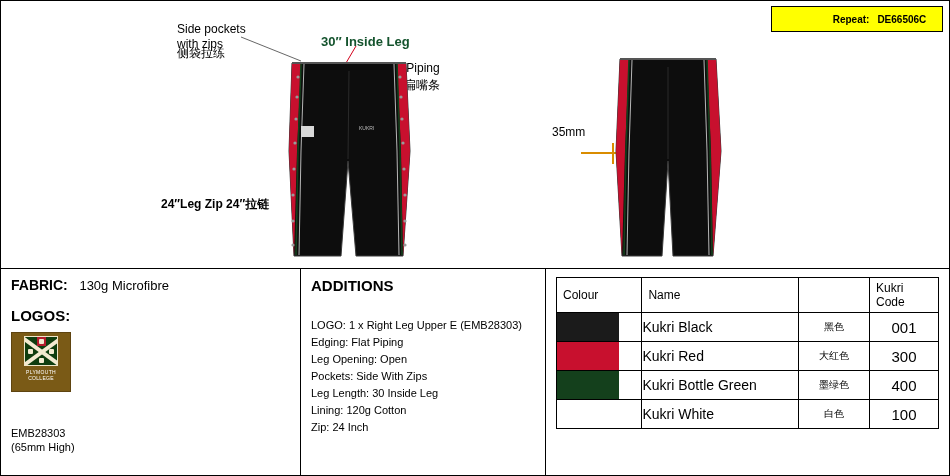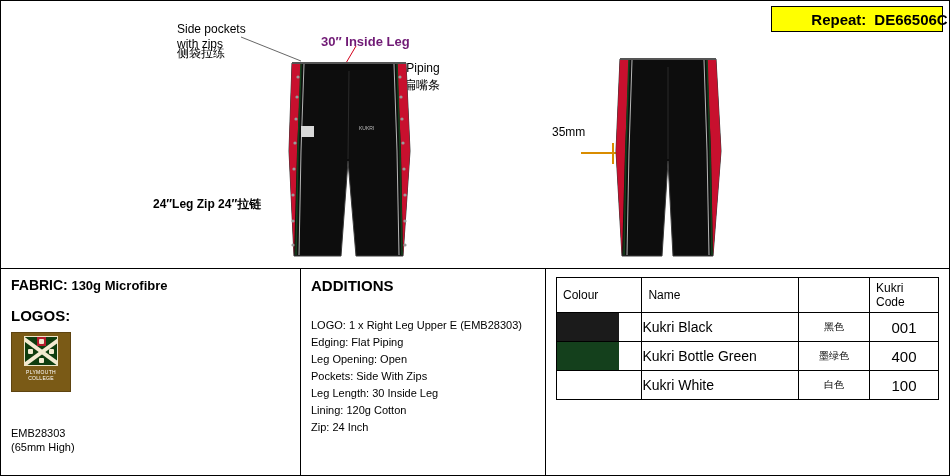--- a/index.html
+++ b/index.html
@@ -13,25 +13,25 @@
   }
   .sheet{position:absolute;inset:0;border:1px solid #000;box-sizing:border-box;}
 
   
   .drawing{position:absolute;left:0;top:0;width:948px;height:268px;border-bottom:1px solid #000;box-sizing:border-box;}
 
   .repeat-box{
     position:absolute;right:6px;top:5px;width:172px;height:26px;
     background:#ffff00;border:1px solid #000;box-sizing:border-box;
     display:flex;align-items:center;justify-content:center;gap:8px;
-    font-size:15px;font-weight:bold;padding-left:45px;
+    font-size:10px;font-weight:bold;padding-left:45px;
   }
 
   .lbl{position:absolute;font-size:12px;line-height:1.25;}
-  .red{color:#701a75;font-weight:bold;}
+  .red{color:#14532d;font-weight:bold;}
   .bold{font-weight:bold;}
 
   
   .panels{position:absolute;left:0;top:268px;width:948px;height:207px;display:flex;box-sizing:border-box;}
   .panel{box-sizing:border-box;position:relative;}
   .p-left{width:300px;border-right:1px solid #000;padding:8px 10px;}
   .p-mid{width:245px;border-right:1px solid #000;padding:8px 10px;}
   .p-right{flex:1;padding:8px 10px;}
 
   .fabric-row{font-size:13px;margin-bottom:14px;}
@@ -85,21 +85,21 @@
       <span>Repeat:</span>
       <span>DE66506C</span>
     </div>
 
     <div class="lbl" style="left:176px;top:21px;white-space:pre;">Side pockets
 with zips</div>
     <div class="lbl" style="left:176px;top:45px;">侧袋拉练</div>
     <div class="lbl red" style="left:320px;top:33px;font-size:13px;">30″ Inside Leg</div>
     <div class="lbl" style="left:382px;top:60px;">Flat Piping</div>
     <div class="lbl" style="left:403px;top:77px;">扁嘴条</div>
-    <div class="lbl bold" style="left:152px;top:196px;">24″Leg Zip 24″拉链</div>
+    <div class="lbl bold" style="left:160px;top:196px;">24″Leg Zip 24″拉链</div>
     <div class="lbl" style="left:551px;top:124px;">35mm</div>
 
     <svg width="948" height="268" style="position:absolute;left:0;top:0;">
 
       <line x1="240" y1="36" x2="300" y2="60" stroke="#666" stroke-width="1"></line>
       <line x1="300" y1="105" x2="380" y2="78" stroke="#888" stroke-width="1"></line>
       <line x1="300" y1="118" x2="380" y2="78" stroke="#888" stroke-width="1"></line>
       <line x1="355" y1="45" x2="345" y2="62" stroke="#d4001a" stroke-width="1"></line>
       <line x1="580" y1="152" x2="615" y2="152" stroke="#d98c00" stroke-width="2"></line>
       <line x1="612" y1="142" x2="612" y2="163" stroke="#d98c00" stroke-width="2"></line>
@@ -154,21 +154,21 @@
         <path d="M667 66 L667 158" stroke="#2a2a2a" stroke-width="1" fill="none"></path>
       </g>
     </svg>
   </div>
 
   <div class="panels">
 
     <div class="panel p-left">
       <div class="fabric-row">
         <span class="k">FABRIC:</span>
-        <span style="margin-left:0;font-weight:bold;">130g Microfibre</span>
+        <span style="margin-left:8px;">130g Microfibre</span>
       </div>
       <div class="logos-title">LOGOS:</div>
       <div class="logo-badge">
         <div class="crest">
           <span class="red"></span>
           <span class="dot d1"></span>
             <span class="dot d2"></span>
             <span class="dot d3"></span>
             <span class="dot d4"></span>
         </div>
@@ -206,20 +206,28 @@
           <tr>
             <td>
                 <span class="sw" id="sw0" style="background: rgb(27, 27, 27);"></span>
               </td>
             <td class="name">Kukri Black</td>
             <td class="cn">黑色</td>
             <td class="code">001</td>
           </tr>
           <tr>
             <td>
+                <span class="sw" id="sw1" style="background: rgb(200, 16, 46);"></span>
+              </td>
+            <td class="name">Kukri Red</td>
+            <td class="cn">大红色</td>
+            <td class="code">300</td>
+          </tr>
+          <tr>
+            <td>
                 <span class="sw" id="sw2" style="background: rgb(20, 64, 28);"></span>
               </td>
             <td class="name">Kukri Bottle Green</td>
             <td class="cn">墨绿色</td>
             <td class="code">400</td>
           </tr>
           <tr>
             <td>
                 <span class="sw" id="sw3" style="background: rgb(255, 255, 255);"></span>
               </td>

